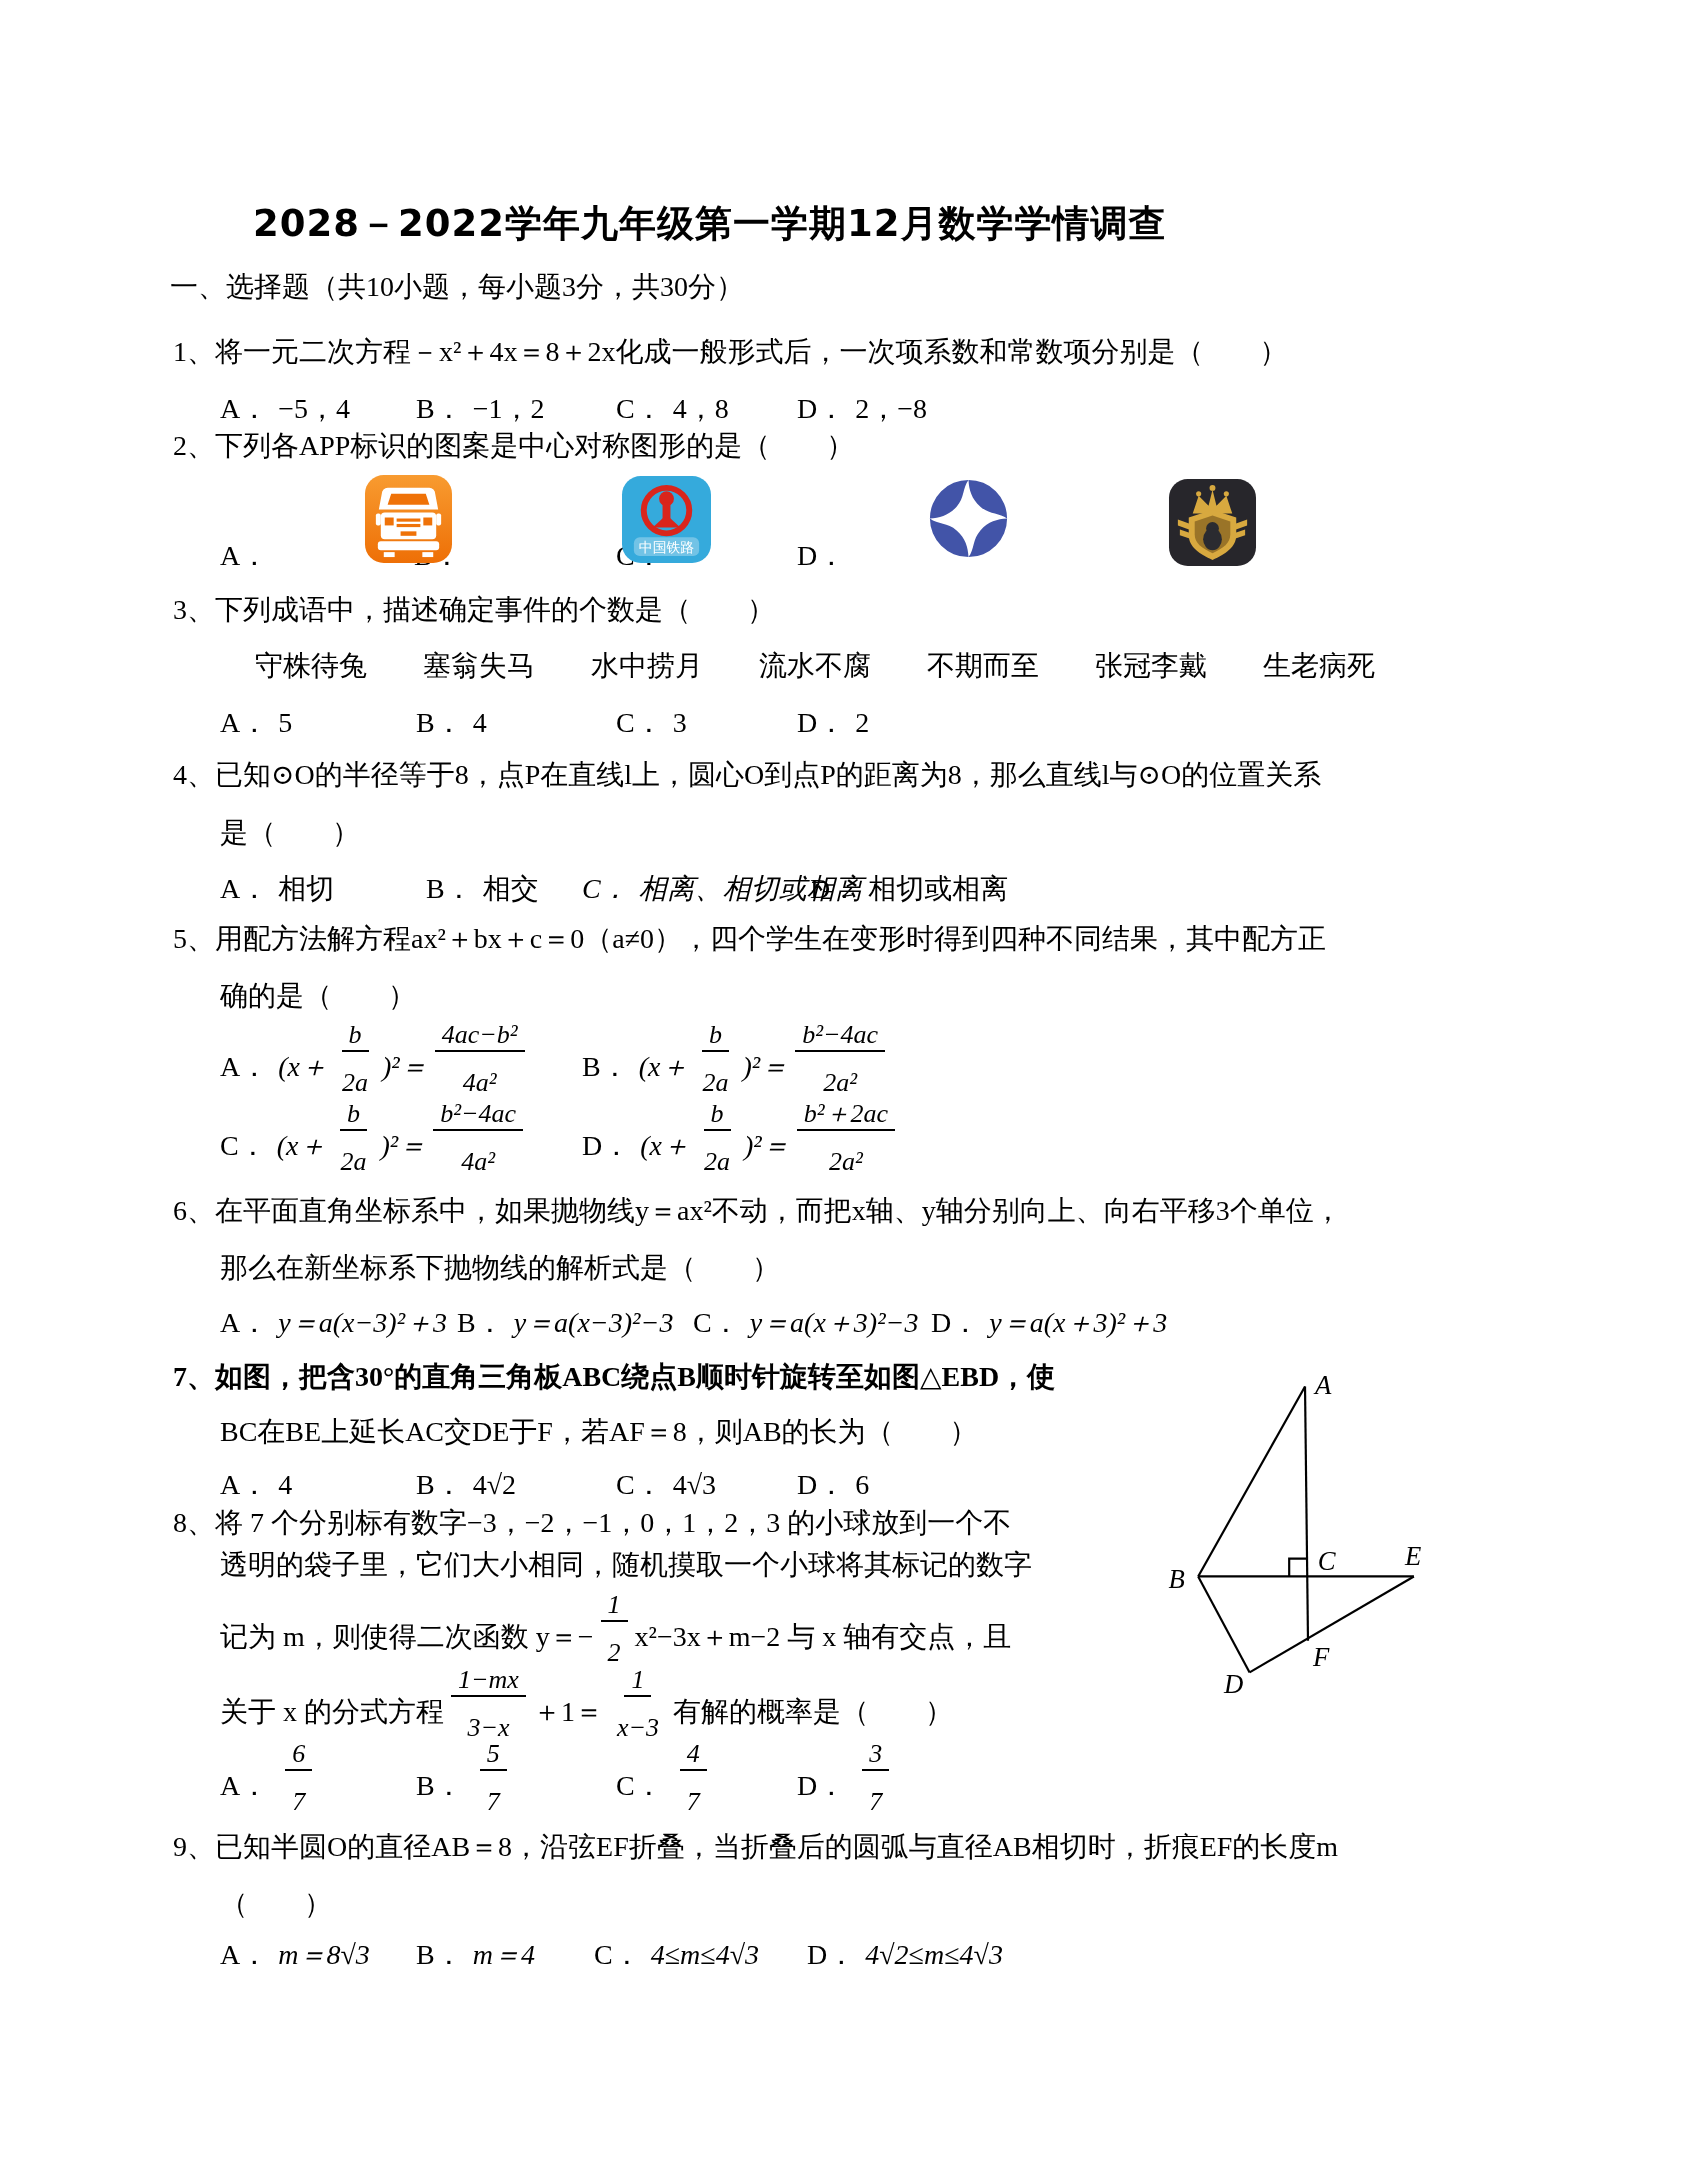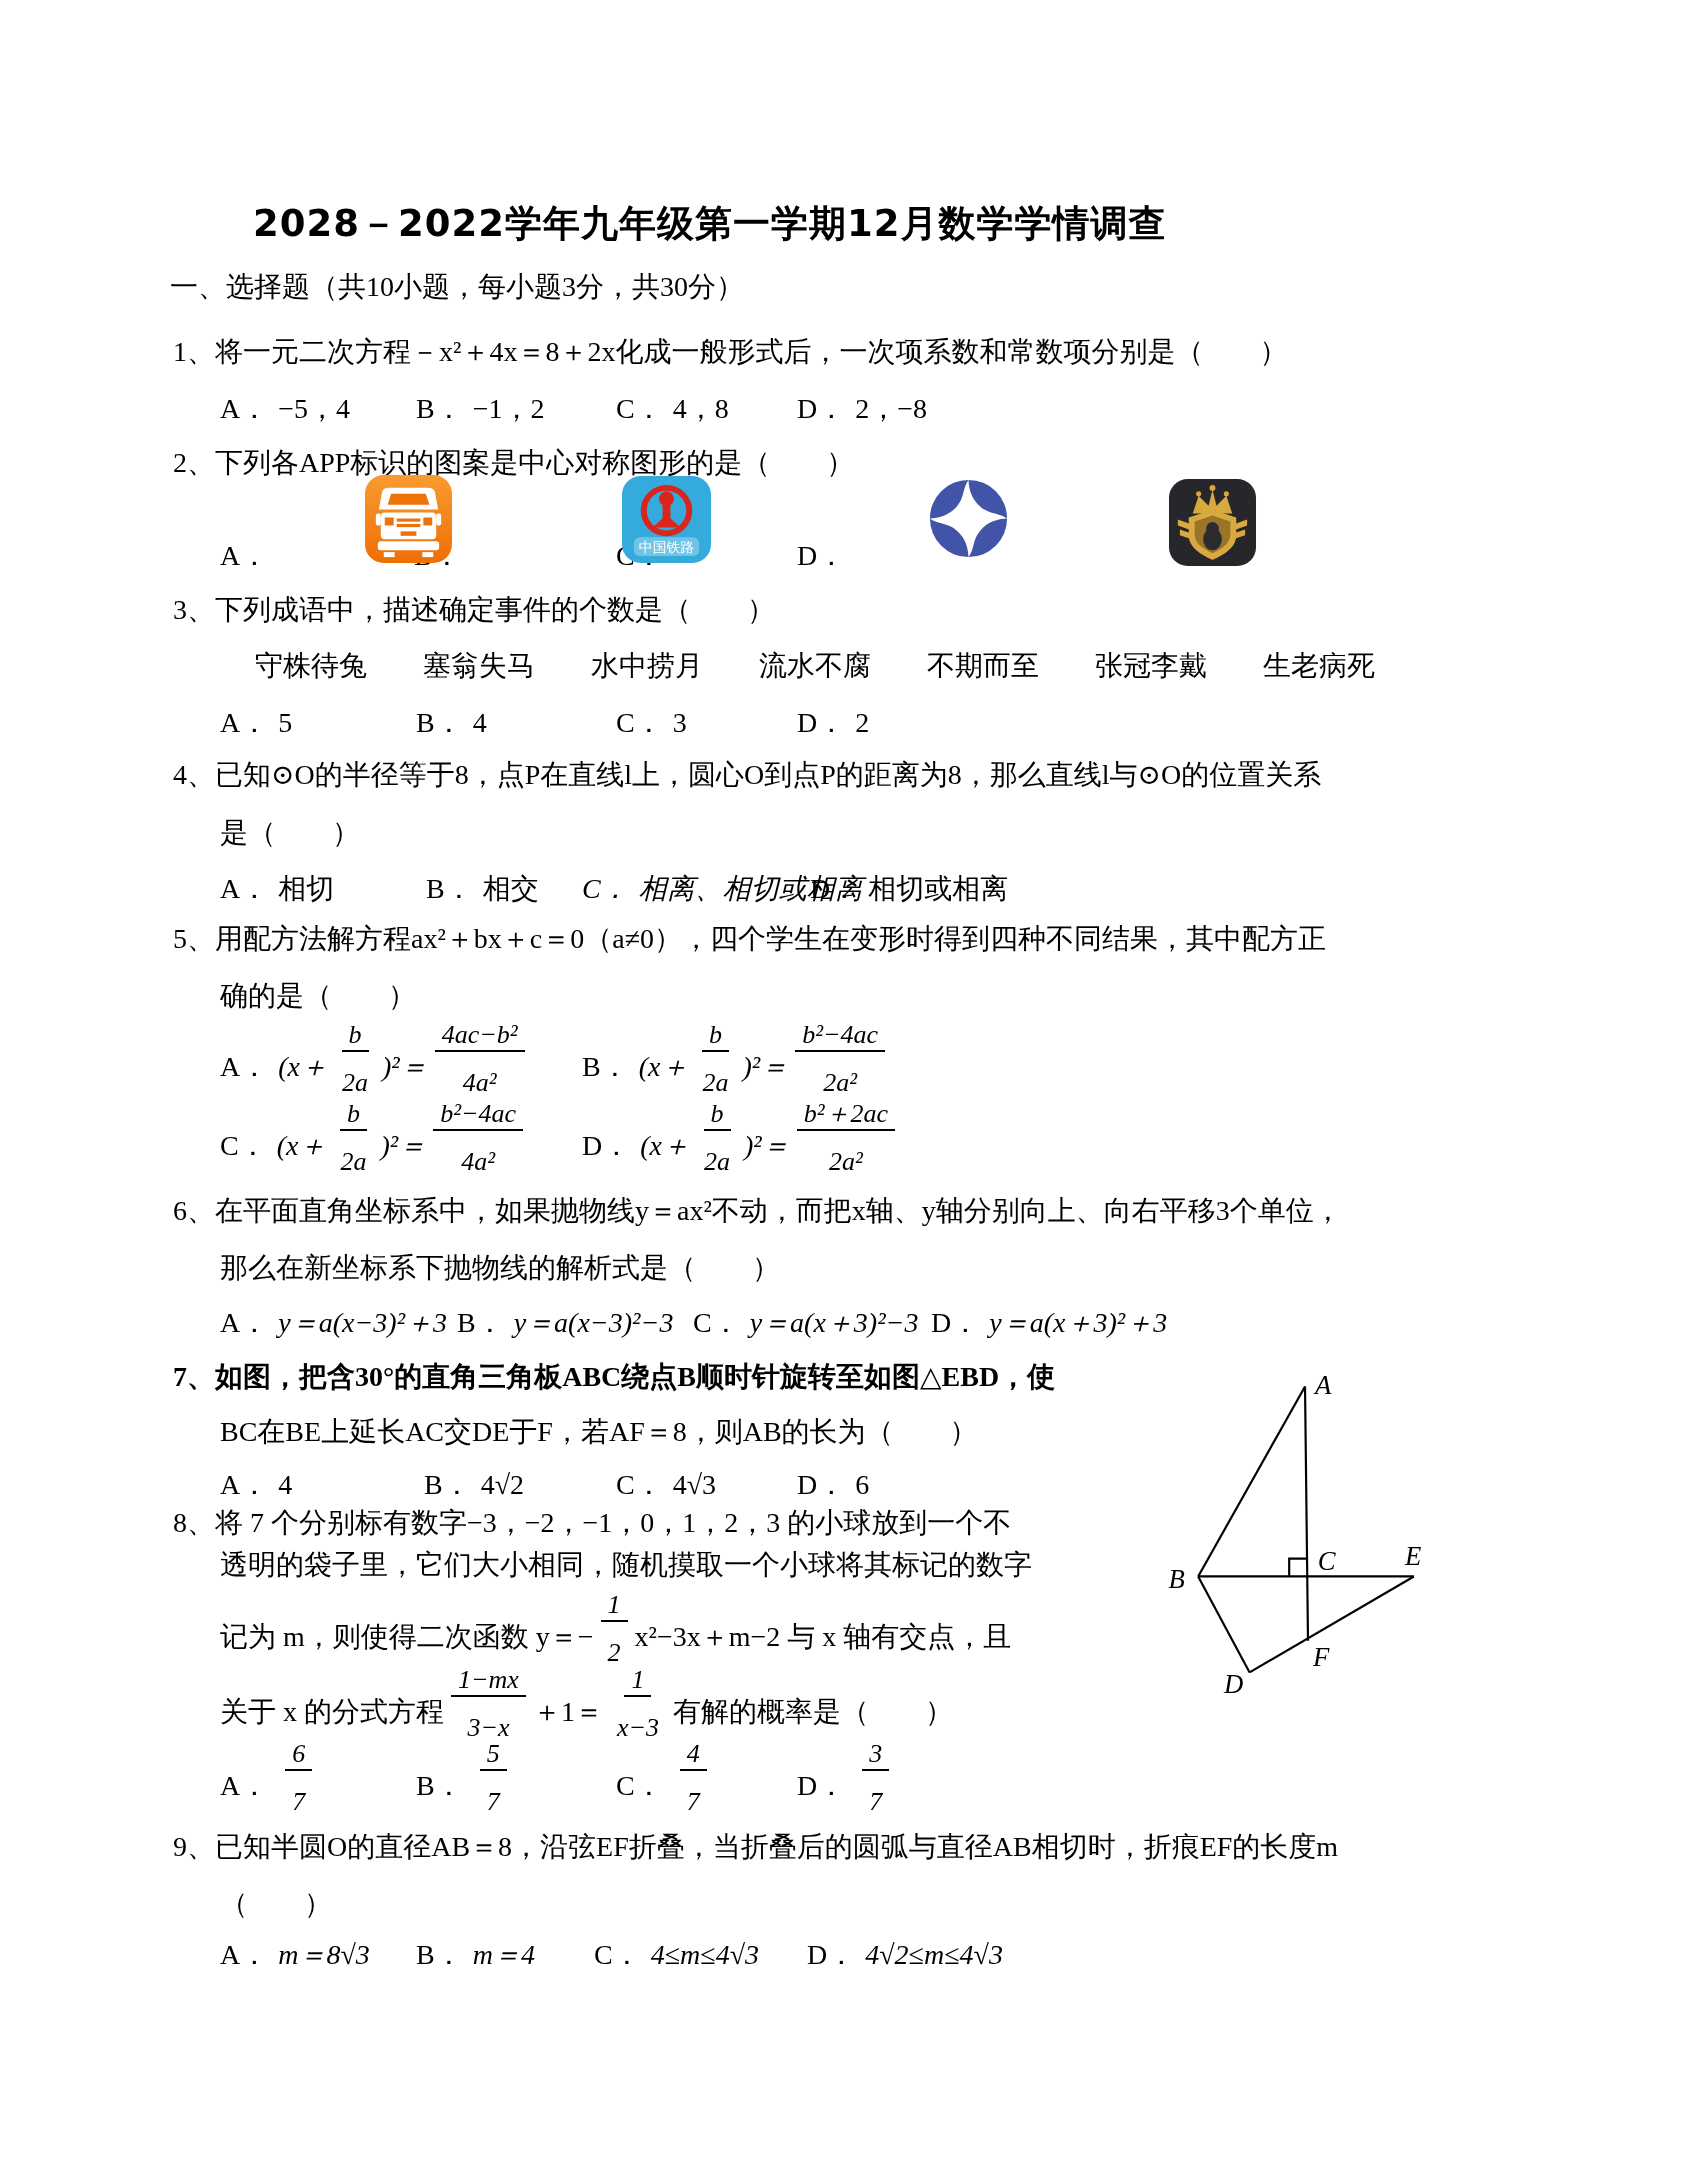--- a/index.html
+++ b/index.html
@@ -25,21 +25,21 @@
 
   <div class="abs title" style="left:253px;top:201px;">2028－2022学年九年级第一学期12月数学学情调查</div>
   <div class="abs heading" style="left:170px;top:269px;">一、选择题（共10小题，每小题3分，共30分）</div>
 
   <div class="abs" style="left:173px;top:334px;">1、将一元二次方程－x²＋4x＝8＋2x化成一般形式后，一次项系数和常数项分别是（　　）</div>
   <div class="abs" style="left:220px;top:391px;"><span class="olabel">A．</span><span>−5，4</span></div>
   <div class="abs" style="left:416px;top:391px;"><span class="olabel">B．</span><span>−1，2</span></div>
   <div class="abs" style="left:616px;top:391px;"><span class="olabel">C．</span><span>4，8</span></div>
   <div class="abs" style="left:797px;top:391px;"><span class="olabel">D．</span><span>2，−8</span></div>
 
-  <div class="abs" style="left:173px;top:428px;margin-top:17px;">2、下列各APP标识的图案是中心对称图形的是（　　）</div>
+  <div class="abs" style="left:173px;top:428px;">2、下列各APP标识的图案是中心对称图形的是（　　）</div>
   <div class="abs" style="left:220px;top:538px;">A．</div>
   <div class="abs" style="left:414px;top:538px;">B．</div>
   <div class="abs" style="left:616px;top:538px;">C．</div>
   <div class="abs" style="left:797px;top:538px;">D．</div>
 
   <div class="abs" style="left:364px;top:473px;">
     <svg width="89" height="92" viewBox="0 0 90 93">
       <defs>
         <linearGradient id="orng" x1="0" y1="0" x2="0" y2="1">
           <stop offset="0" stop-color="#f89b30"></stop>
@@ -177,21 +177,21 @@
   <div class="abs" style="left:173px;top:1193px;">6、在平面直角坐标系中，如果抛物线y＝ax²不动，而把x轴、y轴分别向上、向右平移3个单位，</div>
   <div class="abs" style="left:220px;top:1250px;">那么在新坐标系下抛物线的解析式是（　　）</div>
   <div class="abs" style="left:220px;top:1305px;"><span class="olabel">A．</span><span class="math">y＝a(x−3)²＋3</span></div>
   <div class="abs" style="left:457px;top:1305px;"><span class="olabel">B．</span><span class="math">y＝a(x−3)²−3</span></div>
   <div class="abs" style="left:693px;top:1305px;"><span class="olabel">C．</span><span class="math">y＝a(x＋3)²−3</span></div>
   <div class="abs" style="left:931px;top:1305px;"><span class="olabel">D．</span><span class="math">y＝a(x＋3)²＋3</span></div>
 
   <div class="abs" style="left:173px;top:1359px;font-weight:bold;">7、如图，把含30°的直角三角板ABC绕点B顺时针旋转至如图△EBD，使</div>
   <div class="abs" style="left:220px;top:1414px;">BC在BE上延长AC交DE于F，若AF＝8，则AB的长为（　　）</div>
   <div class="abs" style="left:220px;top:1467px;"><span class="olabel">A．</span><span>4</span></div>
-  <div class="abs" style="left:416px;top:1467px;margin-left:8px;"><span class="olabel">B．</span><span>4√2</span></div>
+  <div class="abs" style="left:416px;top:1467px;"><span class="olabel">B．</span><span>4√2</span></div>
   <div class="abs" style="left:616px;top:1467px;"><span class="olabel">C．</span><span>4√3</span></div>
   <div class="abs" style="left:797px;top:1467px;"><span class="olabel">D．</span><span>6</span></div>
 
   <div class="abs" style="left:1119px;top:1337px;">
     <svg width="376" height="376" viewBox="0 0 380 380">
       <g stroke="#000000" stroke-width="2.2" fill="none">
         <line x1="80" y1="242" x2="188" y2="50"></line>
         <line x1="188" y1="50" x2="191" y2="307"></line>
         <line x1="80" y1="242" x2="298" y2="242"></line>
         <line x1="80" y1="242" x2="132" y2="339"></line>

